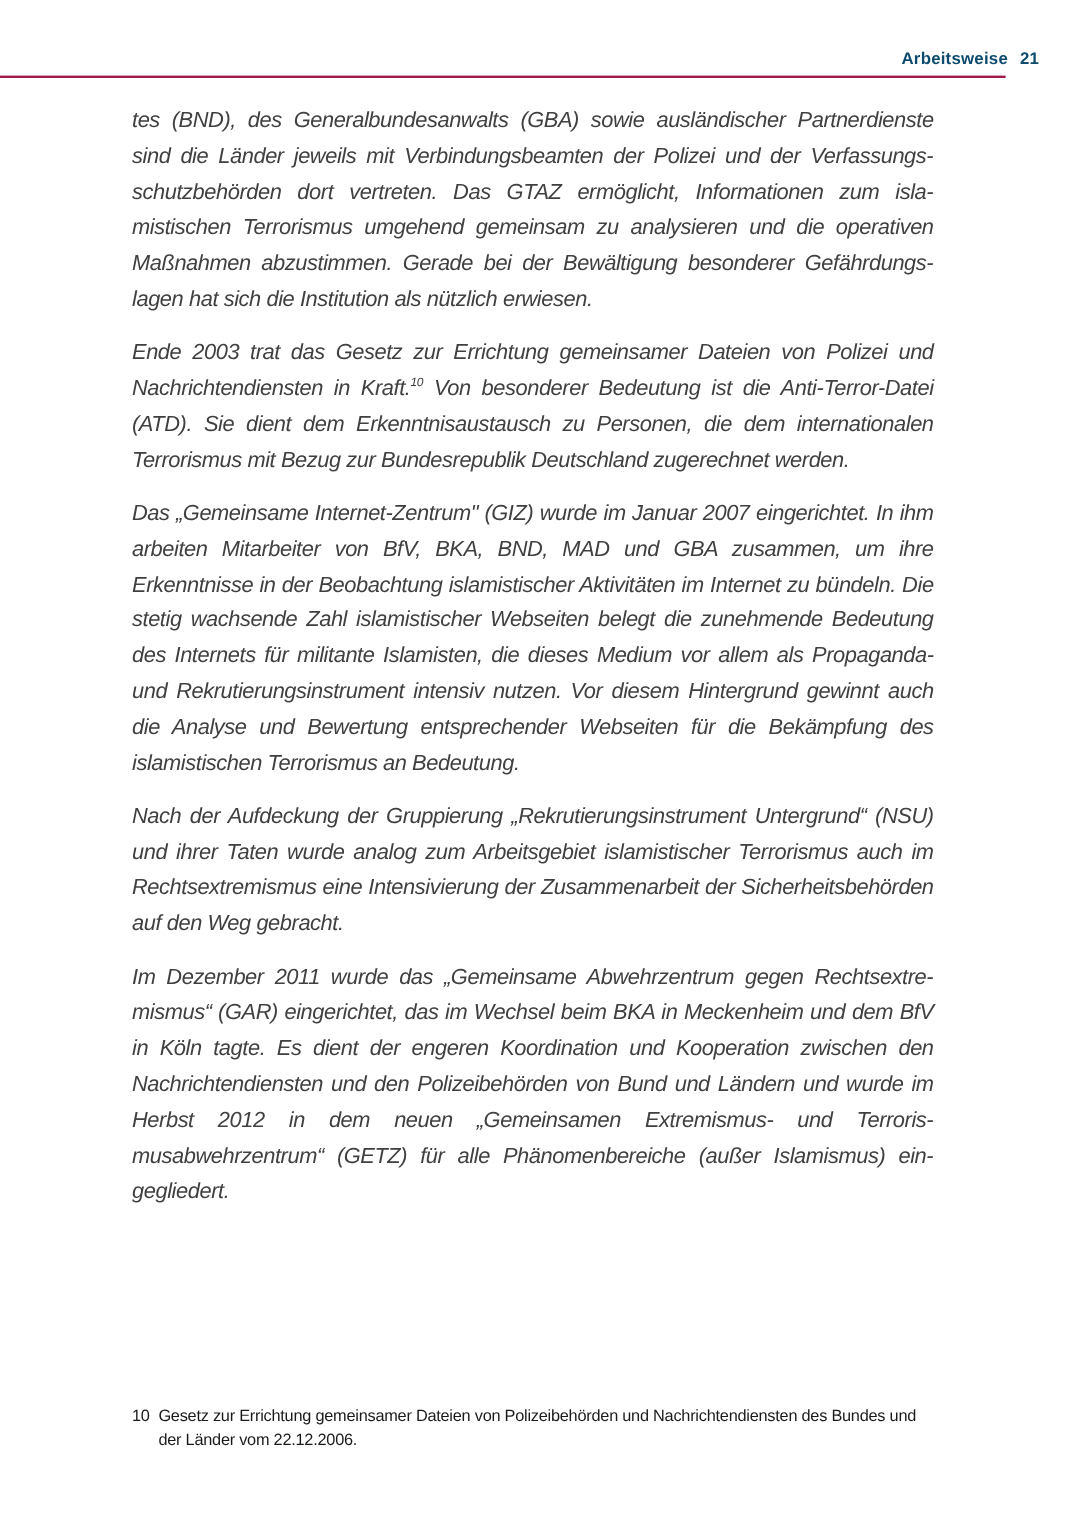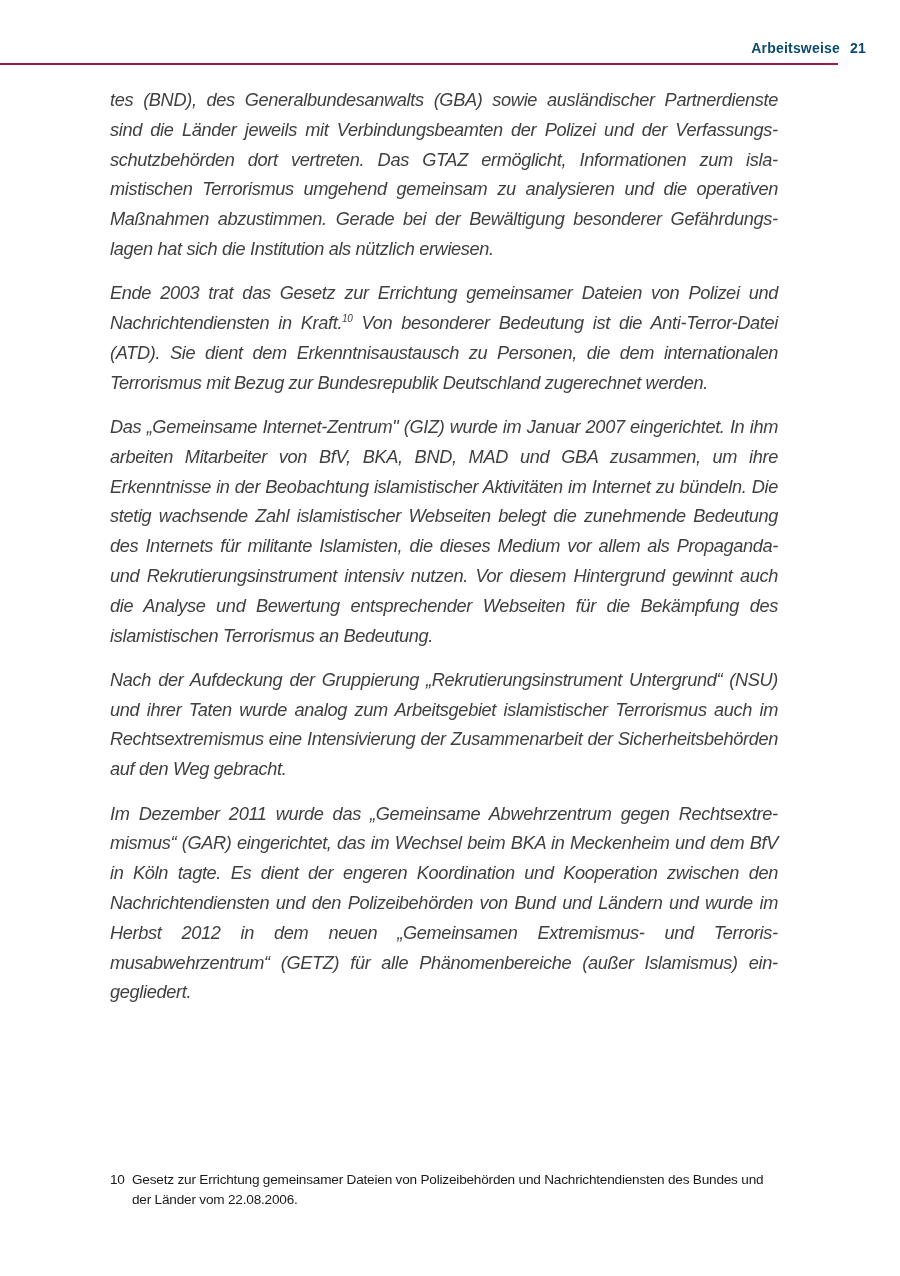--- a/index.html
+++ b/index.html
@@ -45,14 +45,14 @@
 <div class="body-text">
   <p>tes (BND), des Generalbundesanwalts (GBA) sowie ausländischer Partnerdienste sind die Länder jeweils mit Verbindungsbeamten der Polizei und der Verfassungs­schutzbehörden dort vertreten. Das GTAZ ermöglicht, Informationen zum isla­mistischen Terrorismus umgehend gemeinsam zu analysieren und die operativen Maßnahmen abzustimmen. Gerade bei der Bewältigung besonderer Gefährdungs­lagen hat sich die Institution als nützlich erwiesen.</p>
   <p><span>Ende 2003 trat das Gesetz zur Errichtung gemeinsamer Dateien von Polizei und Nachrichtendiensten in Kraft.</span><sup>10</sup><span> Von besonderer Bedeutung ist die Anti-Terror-Da­tei (ATD). Sie dient dem Erkenntnisaustausch zu Personen, die dem internationa­len Terrorismus mit Bezug zur Bundesrepublik Deutschland zugerechnet werden.</span></p>
   <p>Das „Gemeinsame Internet-Zentrum" (GIZ) wurde im Januar 2007 eingerichtet. In ihm arbeiten Mitarbeiter von BfV, BKA, BND, MAD und GBA zusammen, um ihre Erkenntnisse in der Beobachtung islamistischer Aktivitäten im Internet zu bün­deln. Die stetig wachsende Zahl islamistischer Webseiten belegt die zunehmende Bedeutung des Internets für militante Islamisten, die dieses Medium vor allem als Propaganda- und Rekrutierungsinstrument intensiv nutzen. Vor diesem Hinter­grund gewinnt auch die Analyse und Bewertung entsprechender Webseiten für die Bekämpfung des islamistischen Terrorismus an Bedeutung.</p>
   <p>Nach der Aufdeckung der Gruppierung „Rekrutierungsinstrument Untergrund“ (NSU) und ihrer Taten wurde analog zum Arbeitsgebiet islamistischer Terroris­mus auch im Rechtsextremismus eine Intensivierung der Zusammenarbeit der Sicherheitsbehörden auf den Weg gebracht.</p>
   <p>Im Dezember 2011 wurde das „Gemeinsame Abwehrzentrum gegen Rechtsextre­mismus“ (GAR) eingerichtet, das im Wechsel beim BKA in Meckenheim und dem BfV in Köln tagte. Es dient der engeren Koordination und Kooperation zwischen den Nachrichtendiensten und den Polizeibehörden von Bund und Ländern und wurde im Herbst 2012 in dem neuen „Gemeinsamen Extremismus- und Terroris­musabwehrzentrum“ (GETZ) für alle Phänomenbereiche (außer Islamismus) ein­gegliedert.</p>
 </div>
 
 <div class="footnote">
   <span class="num">10</span>
-  <span class="txt">Gesetz zur Errichtung gemeinsamer Dateien von Polizeibehörden und Nachrichtendiensten des Bundes und der Länder vom 22.08.2006.</span>
+  <span class="txt">Gesetz zur Errichtung gemeinsamer Dateien von Polizeibehörden und Nachrichtendiensten des Bundes und der Länder vom 22.12.2006.</span>
 </div>
 
 </body></html>

